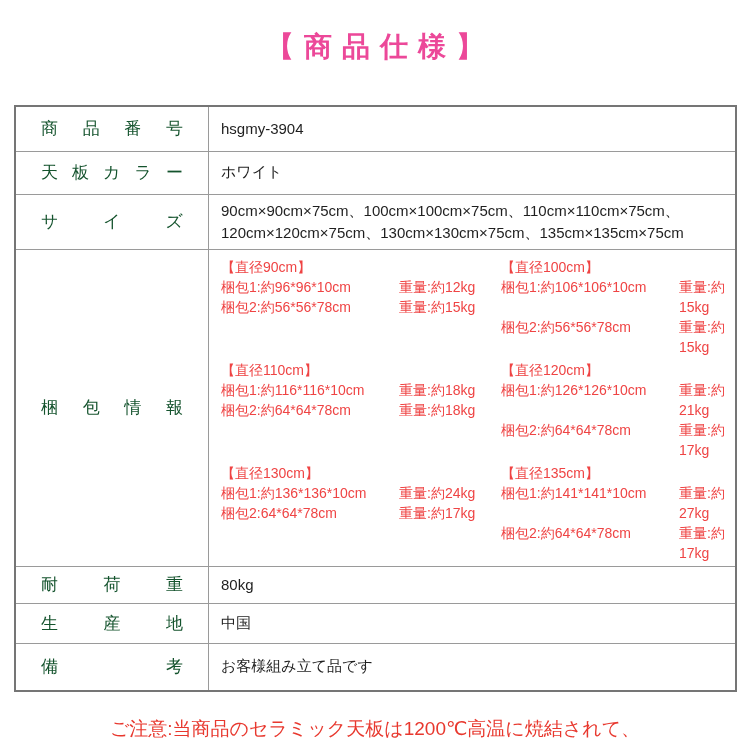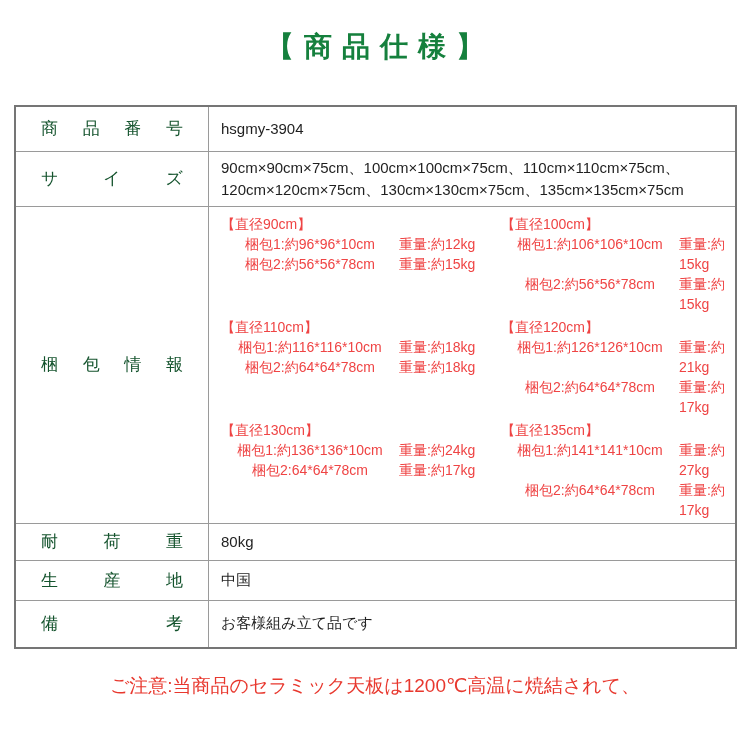--- a/index.html
+++ b/index.html
@@ -4,21 +4,21 @@
 <style>
   html,body { margin:0; padding:0; }
   body {
     width:750px; height:750px; background:#ffffff; overflow:hidden;
     font-family:"Liberation Sans","DejaVu Sans",sans-serif; color:#222;
     position:relative;
   }
   .page-title {
     margin:27px 0 0 0; text-align:center;
     font-size:28px; font-weight:bold; letter-spacing:10px; text-indent:10px;
-    color:#15803d; line-height:40px;
+    color:#ec4899; line-height:40px;
   }
   table.spec {
     margin:38px 0 0 14px; width:723px;
     border-collapse:collapse; table-layout:fixed;
     border:2px solid #757575;
   }
   .spec th, .spec td { border:1px solid #9a9a9a; vertical-align:middle; }
   .spec th {
     width:142px; font-weight:normal; font-size:17px; color:#14532d;
     padding:0 25px;
@@ -26,36 +26,42 @@
   .spec th .jlabel { text-align:justify; text-align-last:justify; width:100%; }
   .spec td { padding:0 24px 0 12px; font-size:15px; color:#1f1f1f; }
   tr.h45 { height:45px; } tr.h43 { height:43px; } tr.h42 { height:42px; }
   tr.h55 { height:55px; } tr.h191 { height:191px; } tr.h37 { height:37px; }
   tr.h40 { height:40px; } tr.h38 { height:48px; }
   .size-lines div { line-height:22px; font-size:15px; }
   td.packing-cell { vertical-align:top; padding:7px 0 0 12px; }
   .pk-grid { display:grid; grid-template-columns:280px 1fr; }
   .pk-group { margin-bottom:3px; font-size:14px; line-height:20px; color:#ef4444; }
   .pk-line { display:flex; }
-  .pk-size { width:178px; flex:0 0 178px;text-align:center; }
+  .pk-size { width:178px; flex:0 0 178px; }
   .notice { margin-top:21px; text-align:center; font-size:19px; line-height:31px; }
   .notice div { white-space:nowrap; }
 </style>
 </head>
 <body>
 
 <h1 class="page-title">【商品仕様】</h1>
 
 <table class="spec">
   <tbody>
       <tr class="h45">
     <th>
       <div class="jlabel">商品番号</div>
     </th>
     <td>hsgmy-3904</td>
+  </tr>
+  <tr class="h43">
+    <th>
+      <div class="jlabel">天板カラー</div>
+    </th>
+    <td>ホワイト</td>
   </tr>
   <tr class="h55">
     <th>
       <div class="jlabel">サイズ</div>
     </th>
     <td>
       <div class="size-lines">
         <div>90cm×90cm×75cm、100cm×100cm×75cm、110cm×110cm×75cm、</div>
         <div>120cm×120cm×75cm、130cm×130cm×75cm、135cm×135cm×75cm</div>
       </div>

